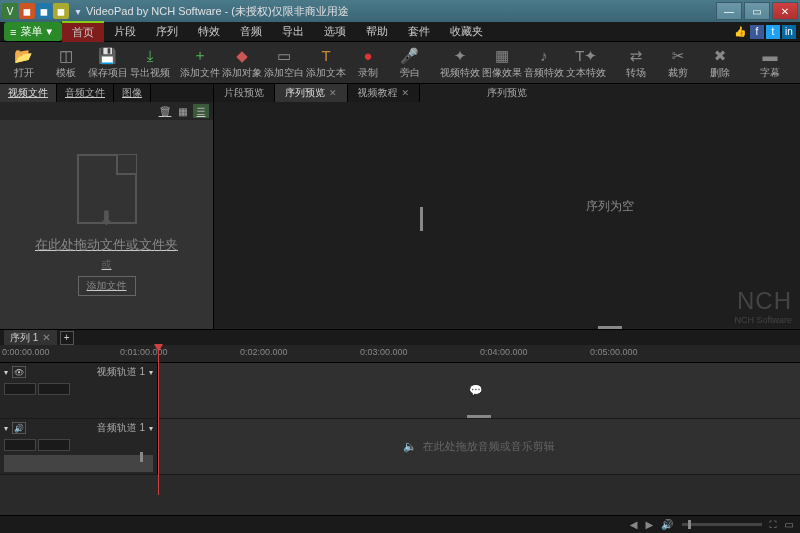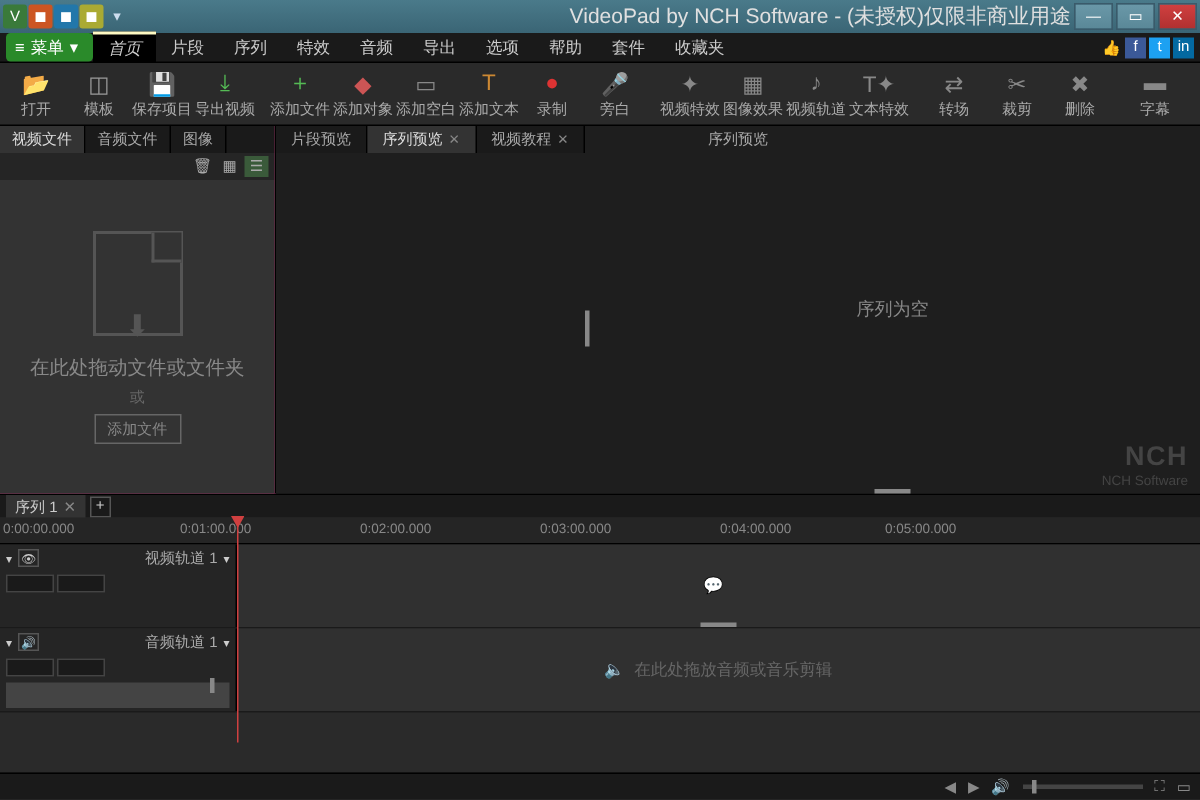--- a/index.html
+++ b/index.html
@@ -1,34 +1,34 @@
 <!DOCTYPE html>
 <html><head>
 <meta charset="utf-8">
 <style>
 * { margin:0; padding:0; box-sizing:border-box; font-family:"Microsoft YaHei",Arial,sans-serif; }
 body { width:800px; height:533px; background:#2a2a2a; color:#ccc; font-size:11px; overflow:hidden; position:relative; }
 .titlebar { height:22px; background:linear-gradient(#4a7a8a,#3a6575); display:flex; align-items:center; padding:0 2px; }
 .titlebar .icons { display:flex; gap:1px; }
 .titlebar .ticon { width:16px; height:16px; background:#fff; border-radius:2px; display:flex; align-items:center; justify-content:center; font-size:10px; }
-.titlebar .title { flex:1; text-align:right; color:#e0e0e0; font-size:14px; }
+.titlebar .title { flex:1; text-align:left; color:#e0e0e0; font-size:11px; }
 .titlebar .winbtn { width:26px; height:18px; display:flex; align-items:center; justify-content:center; background:linear-gradient(#6a98a8,#5a8898); border:1px solid #3a5a6a; margin-left:2px; font-size:10px; color:#fff; }
 .titlebar .winbtn.close { background:linear-gradient(#d04040,#b03030); }
 .menubar { height:20px; background:#1a1a1a; display:flex; align-items:center; padding:0 4px; border-bottom:1px solid #000; }
 .menubtn-main { background:#2a8a2a; color:#fff; padding:2px 10px 2px 6px; border-radius:3px; display:flex; align-items:center; gap:4px; font-size:11px; }
 .menubar .mitem { padding:2px 10px; color:#ccc; font-size:11px; cursor:pointer; }
-.menubar .mitem.active { background:#000000; border-top:2px solid #fef9c3;font-style:italic; }
+.menubar .mitem.active { background:#7f1d1d; border-top:2px solid #84cc16; }
 .menubar .social { margin-left:auto; display:flex; gap:2px; align-items:center; }
 .menubar .social span { width:14px; height:14px; display:flex; align-items:center; justify-content:center; font-size:10px; }
 .toolbar { height:42px; background:#2a2a2a; display:flex; align-items:center; padding:2px 4px; border-bottom:1px solid #000; gap:2px; }
 .tbtn { display:flex; flex-direction:column; align-items:center; justify-content:center; min-width:40px; height:38px; color:#aaa; font-size:10px; cursor:pointer; border-radius:2px; }
 .tbtn .ticn { height:20px; display:flex; align-items:center; justify-content:center; font-size:15px; }
 .tsep { width:1px; height:30px; background:#444; margin:0 3px; }
 .mid { display:flex; height:245px; }
-.media-panel { width:184px; background:#ec4899; border-right:1px solid #000; display:flex; flex-direction:column; }
+.media-panel { width:214px; background:#ec4899; border-right:1px solid #000; display:flex; flex-direction:column;text-decoration:underline; }
 .media-tabs { height:18px; display:flex; background:#1a1a1a; }
 .mtab { padding:2px 8px; font-size:10px; color:#aaa; border-right:1px solid #000; }
 .mtab.active { background:#333; color:#ddd; }
 .media-tools { height:18px; display:flex; justify-content:flex-end; padding:0 4px; gap:2px; align-items:center; background:#252525; }
 .vbtn { width:16px; height:14px; display:flex; align-items:center; justify-content:center; font-size:10px; color:#aaa; }
 .vbtn.active { background:#3a5a3a; }
 .media-body { flex:1; display:flex; flex-direction:column; align-items:center; justify-content:center; background:#333; color:#666; }
 .dropicon { width:60px; height:70px; border:2px solid #555; position:relative; margin-bottom:12px; }
 .dropicon::before { content:""; position:absolute; top:-1px; right:-1px; width:18px; height:18px; background:#333; border-left:2px solid #555; border-bottom:2px solid #555; }
 .dropicon .arrow { position:absolute; bottom:-8px; left:50%; transform:translateX(-50%); color:#555; font-size:20px; }
@@ -36,21 +36,21 @@
 .dropor { font-size:10px; color:#666; margin:4px 0; }
 .dropaddbtn { border:1px solid #666; padding:2px 8px; font-size:10px; color:#888; }
 .preview { flex:1; background:#1e1e1e; display:flex; flex-direction:row; position:relative; }
 .preview-tabs { height:18px; display:flex; background:#1a1a1a; }
 .ptab { padding:2px 10px; font-size:10px; color:#aaa; border-right:1px solid #000; display:flex; align-items:center; gap:4px; }
 .ptab.active { background:#333; color:#ddd; }
 .ptab .x { font-size:9px; color:#888; }
 .ptitle { position:absolute; top:2px; left:50%; transform:translateX(-50%); font-size:10px; color:#aaa; }
 .preview-body { flex:1; display:flex; align-items:center; justify-content:center; color:#888; font-size:12px; position:relative; }
 .nch-logo { position:absolute; bottom:4px; right:8px; color:#444; font-size:9px; text-align:right; }
-.nch-logo .big { font-size:18px; font-weight:bold; letter-spacing:1px; }
+.nch-logo .big { font-size:24px; font-weight:normal; letter-spacing:1px; }
 .lhandle { position:absolute; left:0; top:50%; width:3px; height:24px; background:#888; }
 .bhandle { position:absolute; bottom:0; left:50%; width:24px; height:3px; background:#888; transform:translateX(-50%); }
 .seqtabs { height:16px; background:#1a1a1a; display:flex; align-items:center; padding:0 4px; border-top:1px solid #000; }
 .seqtab { padding:1px 6px; font-size:10px; background:#333; display:flex; align-items:center; gap:4px; }
 .seqadd { width:14px; height:14px; border:1px solid #555; display:flex; align-items:center; justify-content:center; margin-left:3px; font-size:10px; }
 .timeline-ruler { height:18px; background:#252525; display:flex; align-items:center; border-bottom:1px solid #000; position:relative; }
 .ruler-label { width:158px; text-align:right; padding-right:6px; font-size:9px; color:#888; }
 .ruler-ticks { flex:1; position:relative; height:100%; font-size:9px; color:#888;text-decoration:underline; }
 .tick { position:absolute; top:2px; }
 .playhead { position:absolute; left:158px; top:0; width:1px; height:150px; background:#d04040; z-index:5; }
@@ -156,21 +156,21 @@
   <div class="tbtn">
       <div class="ticn" style="color:#888">✦</div>
       <span>视频特效</span>
     </div>
   <div class="tbtn">
       <div class="ticn" style="color:#888">▦</div>
       <span>图像效果</span>
     </div>
   <div class="tbtn">
       <div class="ticn" style="color:#888">♪</div>
-      <span>视频轨道</span>
+      <span>音频特效</span>
     </div>
   <div class="tbtn">
       <div class="ticn" style="color:#888">T✦</div>
       <span>文本特效</span>
     </div>
   <div class="tsep"></div>
   <div class="tbtn">
       <div class="ticn" style="color:#888">⇄</div>
       <span>转场</span>
     </div>

